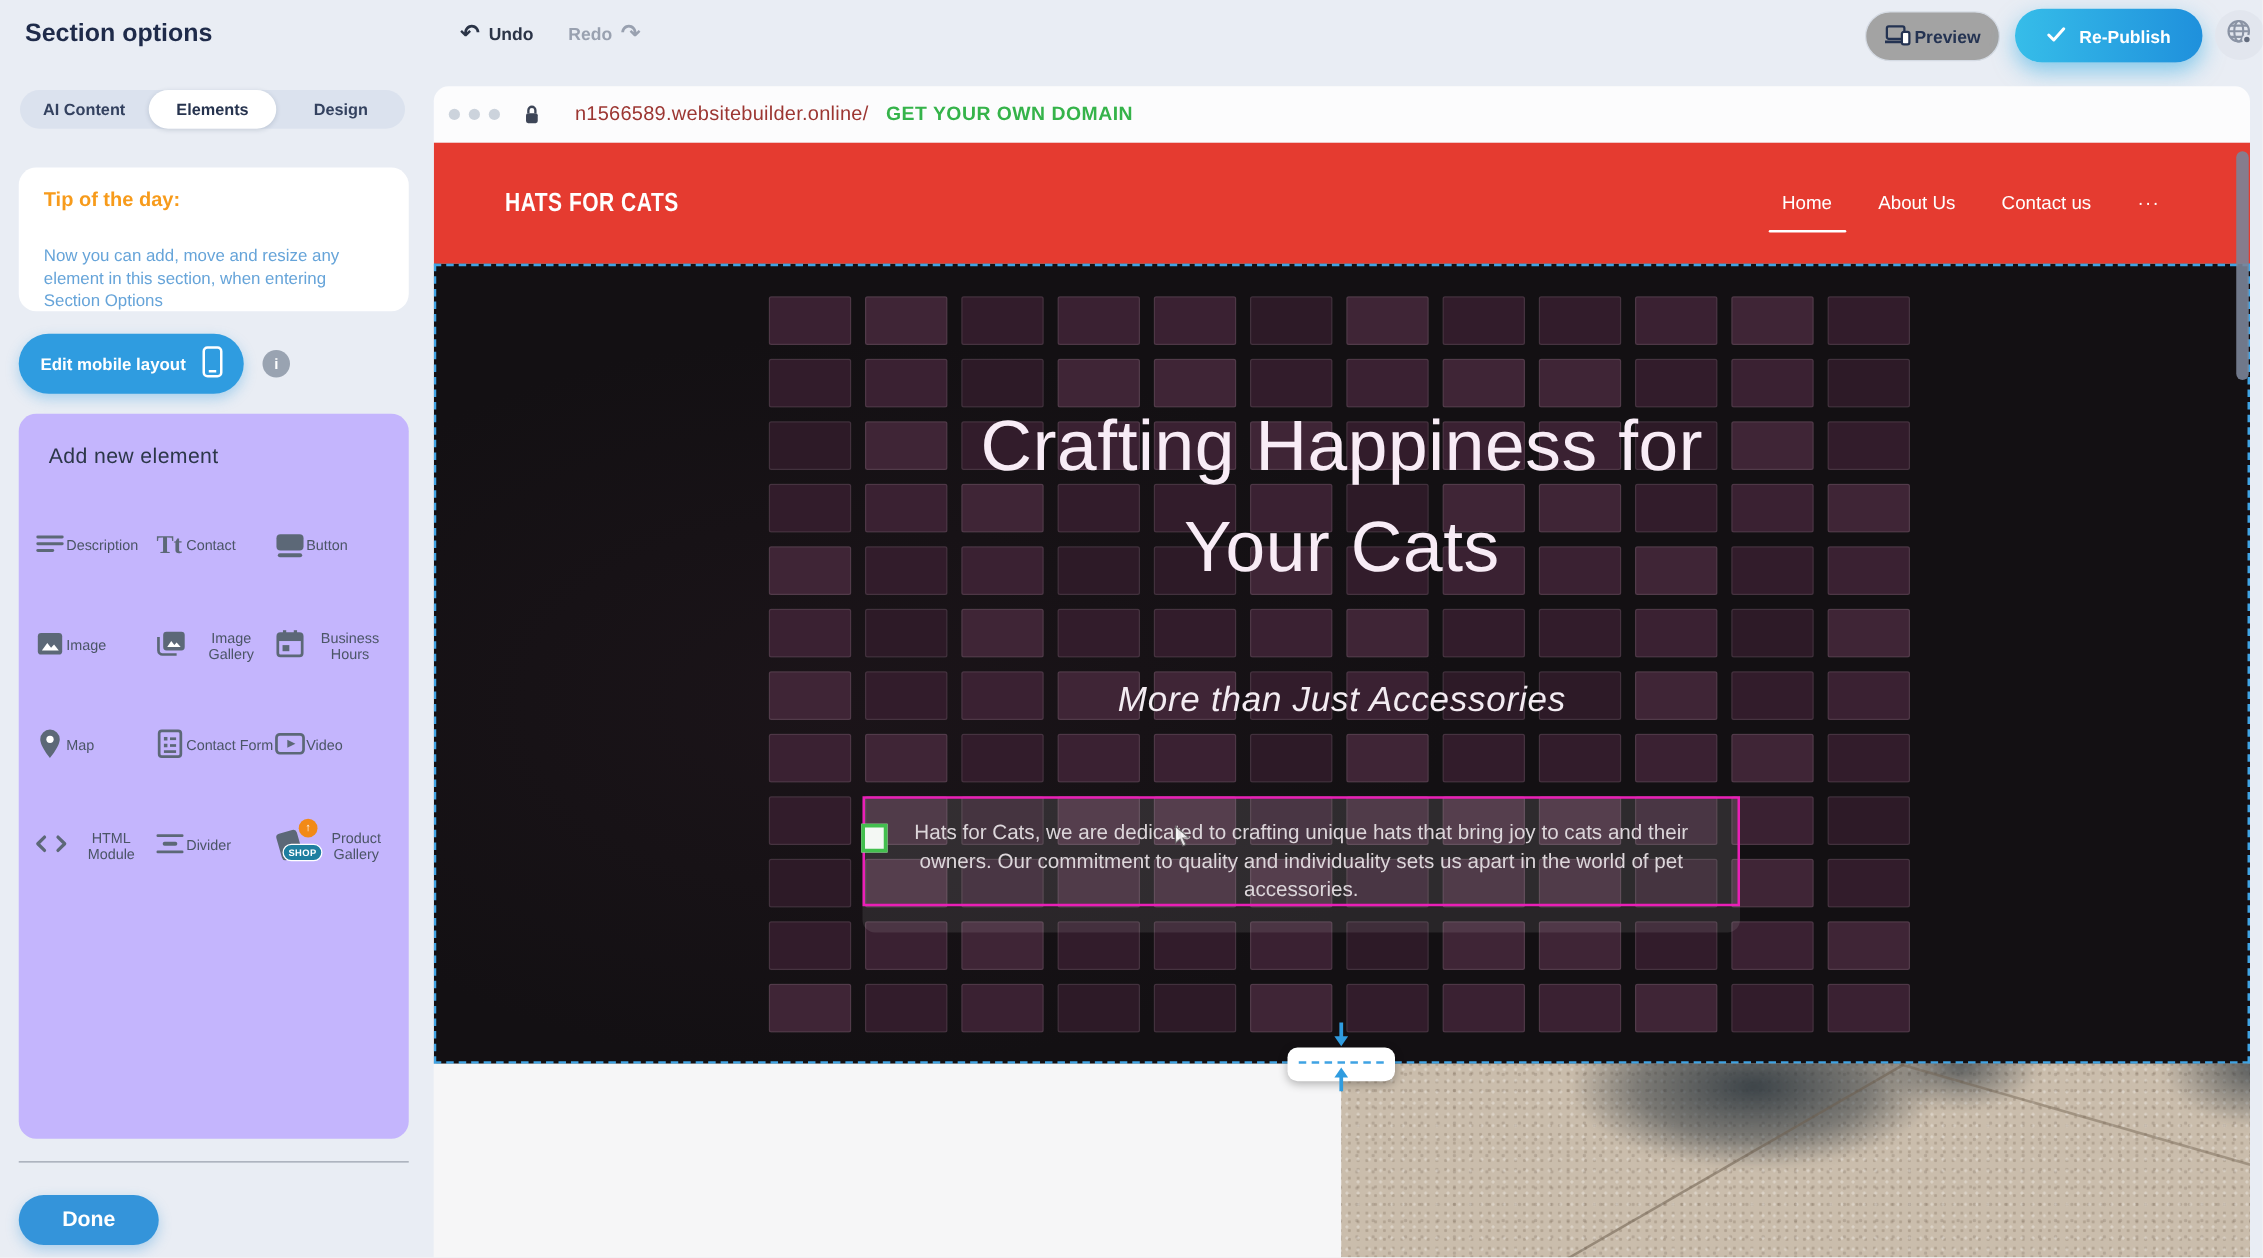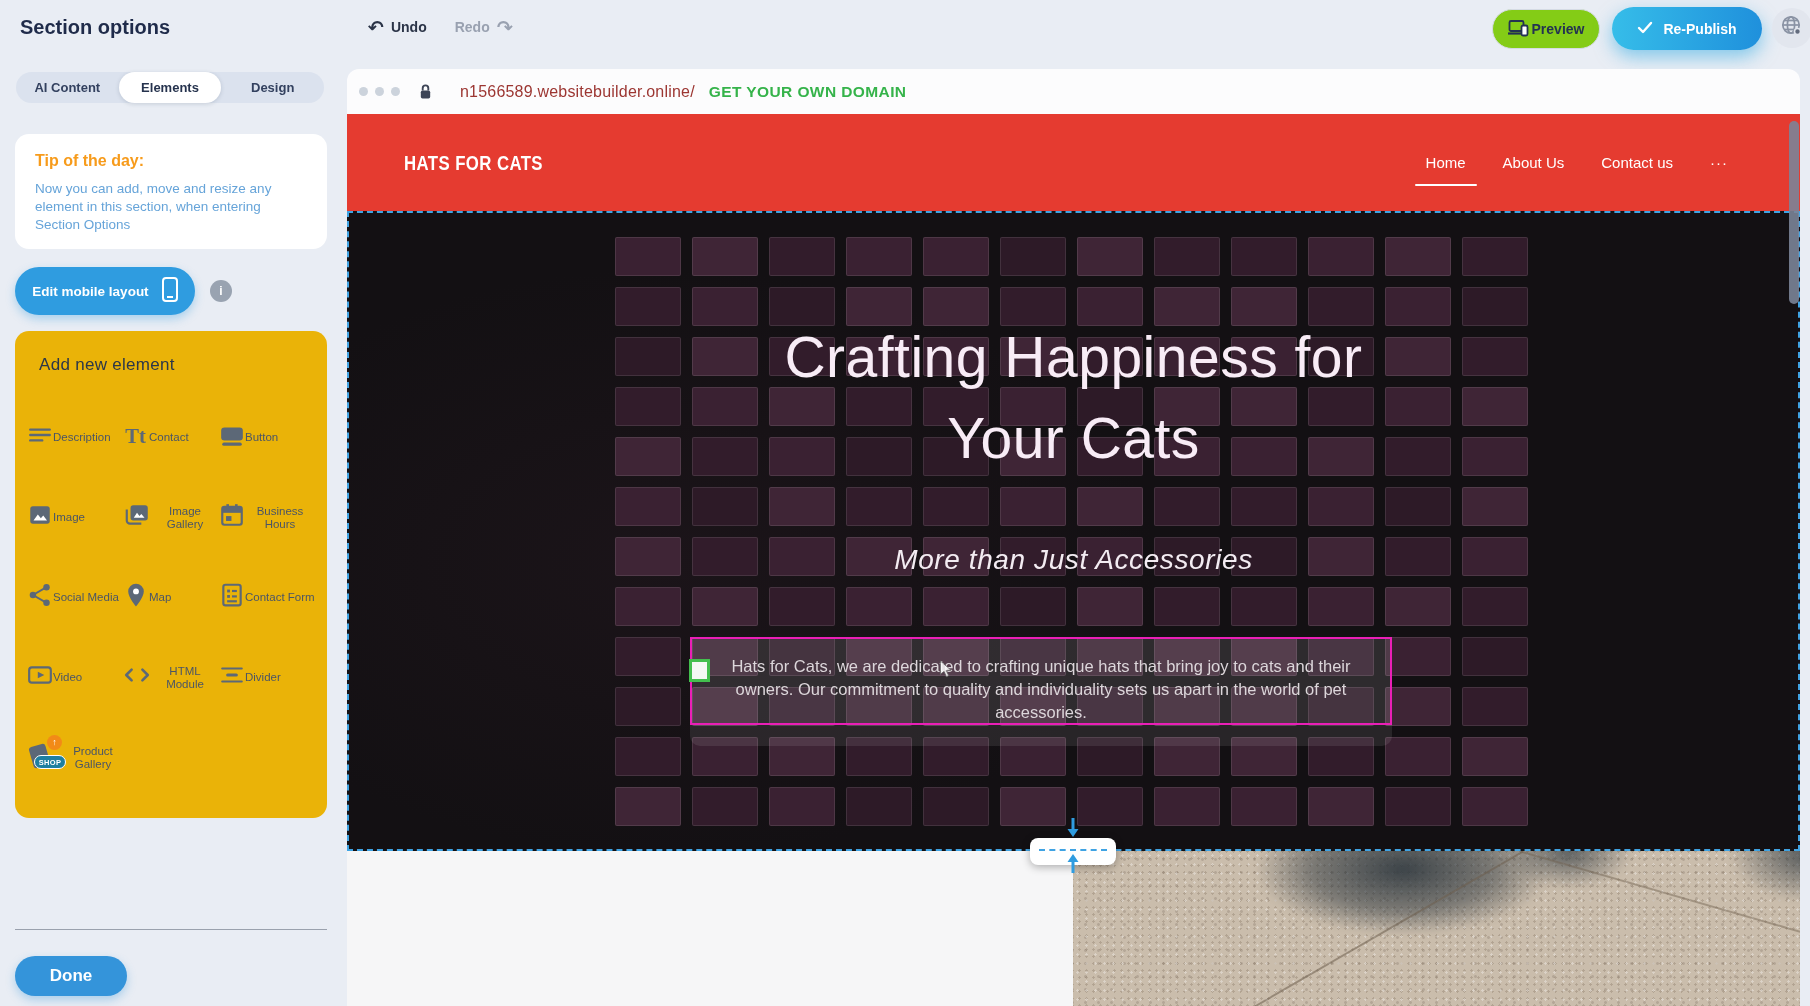--- a/index.html
+++ b/index.html
@@ -13,41 +13,41 @@
   .abs { position:absolute; }
 
   
   .app-title { left:20px; top:16px; font-size:20px; font-weight:700; color:#1f2b4a; }
   .undo-redo { left:368px; top:14px; height:26px; display:flex; align-items:center; gap:10px; }
   .ur-icon { font-family:"DejaVu Sans", sans-serif; font-size:19px; line-height:1; }
   .undo-btn, .redo-btn { display:flex; align-items:center; gap:7px; cursor:pointer; }
   .undo-btn { color:#2b3447; font-weight:700; font-size:14px; }
   .redo-btn { color:#99a1b0; font-weight:700; font-size:14px; margin-left:18px; }
   .preview-btn { left:1492px; top:9px; width:108px; height:40px; border-radius:20px;
-    background:#84cc16; border:1px solid #d5dbe4; display:flex; align-items:center; justify-content:center; gap:3px;
+    background:#a3a3a3; border:1px solid #d5dbe4; display:flex; align-items:center; justify-content:center; gap:3px;
     font-size:14px; font-weight:700; color:#243352; cursor:pointer; }
   .republish-btn { left:1612px; top:7px; width:150px; height:43px; border-radius:22px;
     background:linear-gradient(90deg,#36bde9,#1f90dc); box-shadow:0 7px 18px rgba(46,170,225,.55);
     display:flex; align-items:center; justify-content:center; gap:10px; color:#fff; font-size:14px; font-weight:700; cursor:pointer; }
   .globe-btn { left:1772px; top:8px; width:40px; height:40px; border-radius:50%; background:#e2e6ee;
     display:flex; align-items:center; justify-content:center; cursor:pointer; }
 
   
   .tabs { left:16px; top:72px; width:308px; height:31px; background:#dbe2ee; border-radius:16px; display:flex; align-items:stretch; }
   .tab { flex:1; display:flex; align-items:center; justify-content:center; font-size:13px; font-weight:700; color:#33415f; border-radius:16px; cursor:pointer; }
   .tab.active { background:#fff; box-shadow:0 1px 4px rgba(40,60,90,.18); color:#26334e; }
   .tip-card { left:15px; top:134px; width:312px; height:115px; background:#fff; border-radius:14px; padding:18px 20px; }
-  .tip-title { color:#f79b1b; font-size:16px; font-weight:700; margin-bottom:10px; }
+  .tip-title { color:#f79b1b; font-size:16px; font-weight:700; margin-bottom:26px; }
   .tip-body { color:#66a4d9; font-size:13.5px; line-height:18px; width:272px; }
   .edit-mobile-btn { left:15px; top:267px; width:180px; height:48px; border-radius:26px; background:#2f9ce0;
     display:flex; align-items:center; justify-content:center; gap:13px; color:#fff; font-size:13.5px; font-weight:700; cursor:pointer;
     box-shadow:0 4px 10px rgba(47,156,224,.35); }
   .info-btn { left:210px; top:280px; width:22px; height:22px; border-radius:50%; background:#99a3b1; color:#fff;
     font-size:12px; font-weight:700; display:flex; align-items:center; justify-content:center; cursor:pointer; }
-  .add-card { left:15px; top:331px; width:312px; height:487px; background:#eab308; border-radius:14px; padding:24px 12px 0 12px; }
+  .add-card { left:15px; top:331px; width:312px; height:580px; background:#c4b5fd; border-radius:14px; padding:24px 12px 0 12px; }
   .add-title { font-size:17px; color:#2c3749; margin:0 0 16px 12px; font-weight:400; letter-spacing:.3px; }
   .el-grid { display:grid; grid-template-columns:repeat(3,1fr); grid-auto-rows:80px; }
   .el-item { display:flex; flex-direction:row; align-items:center; padding-top:8px; cursor:pointer; }
   .el-ic { height:30px; display:flex; align-items:center; justify-content:center; }
   .el-ic svg { display:block; }
   .el-label { margin-top:5px; font-size:11.5px; color:#4b5566; text-align:center; line-height:13px; max-width:84px; }
   .sidebar-divider { left:15px; top:929px; width:312px; height:1px; background:#9aa1ad; }
   .done-btn { left:15px; top:956px; width:112px; height:40px; border-radius:20px; background:#3494da;
     display:flex; align-items:center; justify-content:center; color:#fff; font-size:17px; font-weight:700; cursor:pointer;
     box-shadow:0 4px 10px rgba(52,148,218,.35); }
@@ -268,32 +268,20 @@
           <rect x="3" y="4.5" width="18" height="16.5" rx="2" fill="none" stroke="#5c6877" stroke-width="2"></rect>
           <path d="M3.5 5 h17 v5 h-17 Z" fill="#5c6877"></path>
           <line x1="8" y1="2" x2="8" y2="6" stroke="#5c6877" stroke-width="2.4"></line>
           <line x1="16" y1="2" x2="16" y2="6" stroke="#5c6877" stroke-width="2.4"></line>
           <rect x="6.5" y="13" width="5" height="4.5" fill="#5c6877"></rect>
         </svg>
       </span>
       <span class="el-label">Business Hours</span>
     </div>
 
-    <div class="el-item">
-      <span class="el-ic">
-        <svg width="26" height="26" viewBox="0 0 24 24" fill="#5c6877">
-          <circle cx="5.5" cy="12" r="3"></circle>
-            <circle cx="18" cy="4.8" r="3"></circle>
-            <circle cx="18" cy="19.2" r="3"></circle>
-          <line x1="5.5" y1="12" x2="18" y2="4.8" stroke="#5c6877" stroke-width="1.8"></line>
-          <line x1="5.5" y1="12" x2="18" y2="19.2" stroke="#5c6877" stroke-width="1.8"></line>
-        </svg>
-      </span>
-      <span class="el-label">Social Media</span>
-    </div>
 
     <div class="el-item">
       <span class="el-ic">
         <svg width="26" height="26" viewBox="0 0 24 24">
           <path d="M12 1.5 a7.2 7.2 0 0 1 7.2 7.2 C19.2 14 12 22.5 12 22.5 S4.8 14 4.8 8.7 A7.2 7.2 0 0 1 12 1.5 Z" fill="#5c6877"></path>
           <circle cx="12" cy="8.7" r="2.7" fill="#fff"></circle>
         </svg>
       </span>
       <span class="el-label">Map</span>
     </div>

